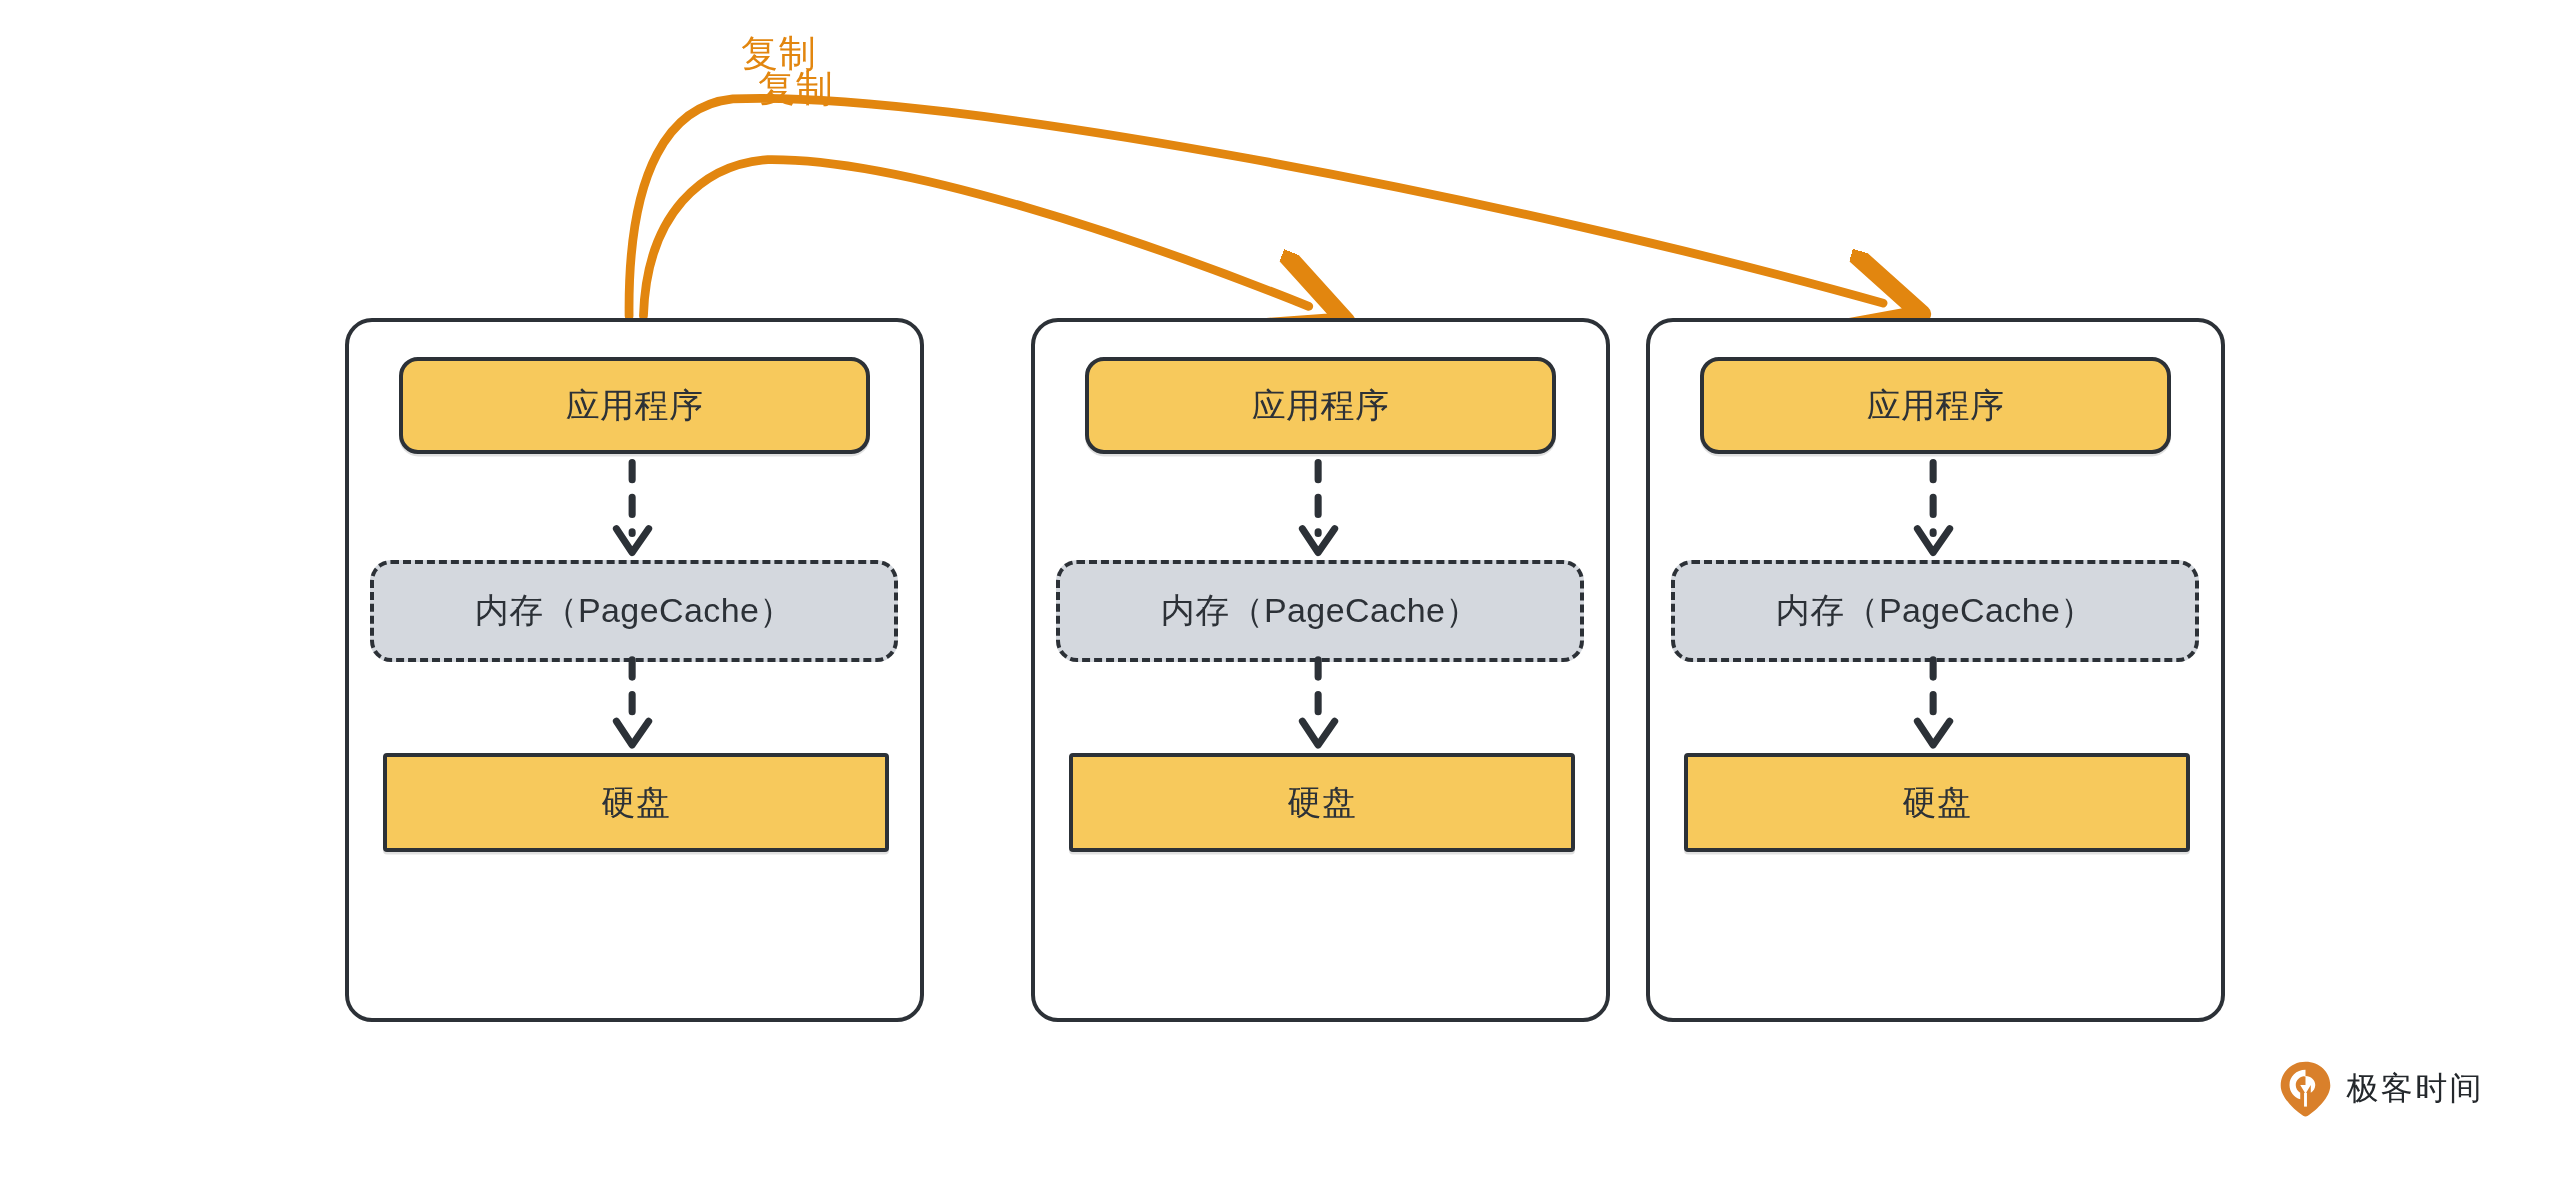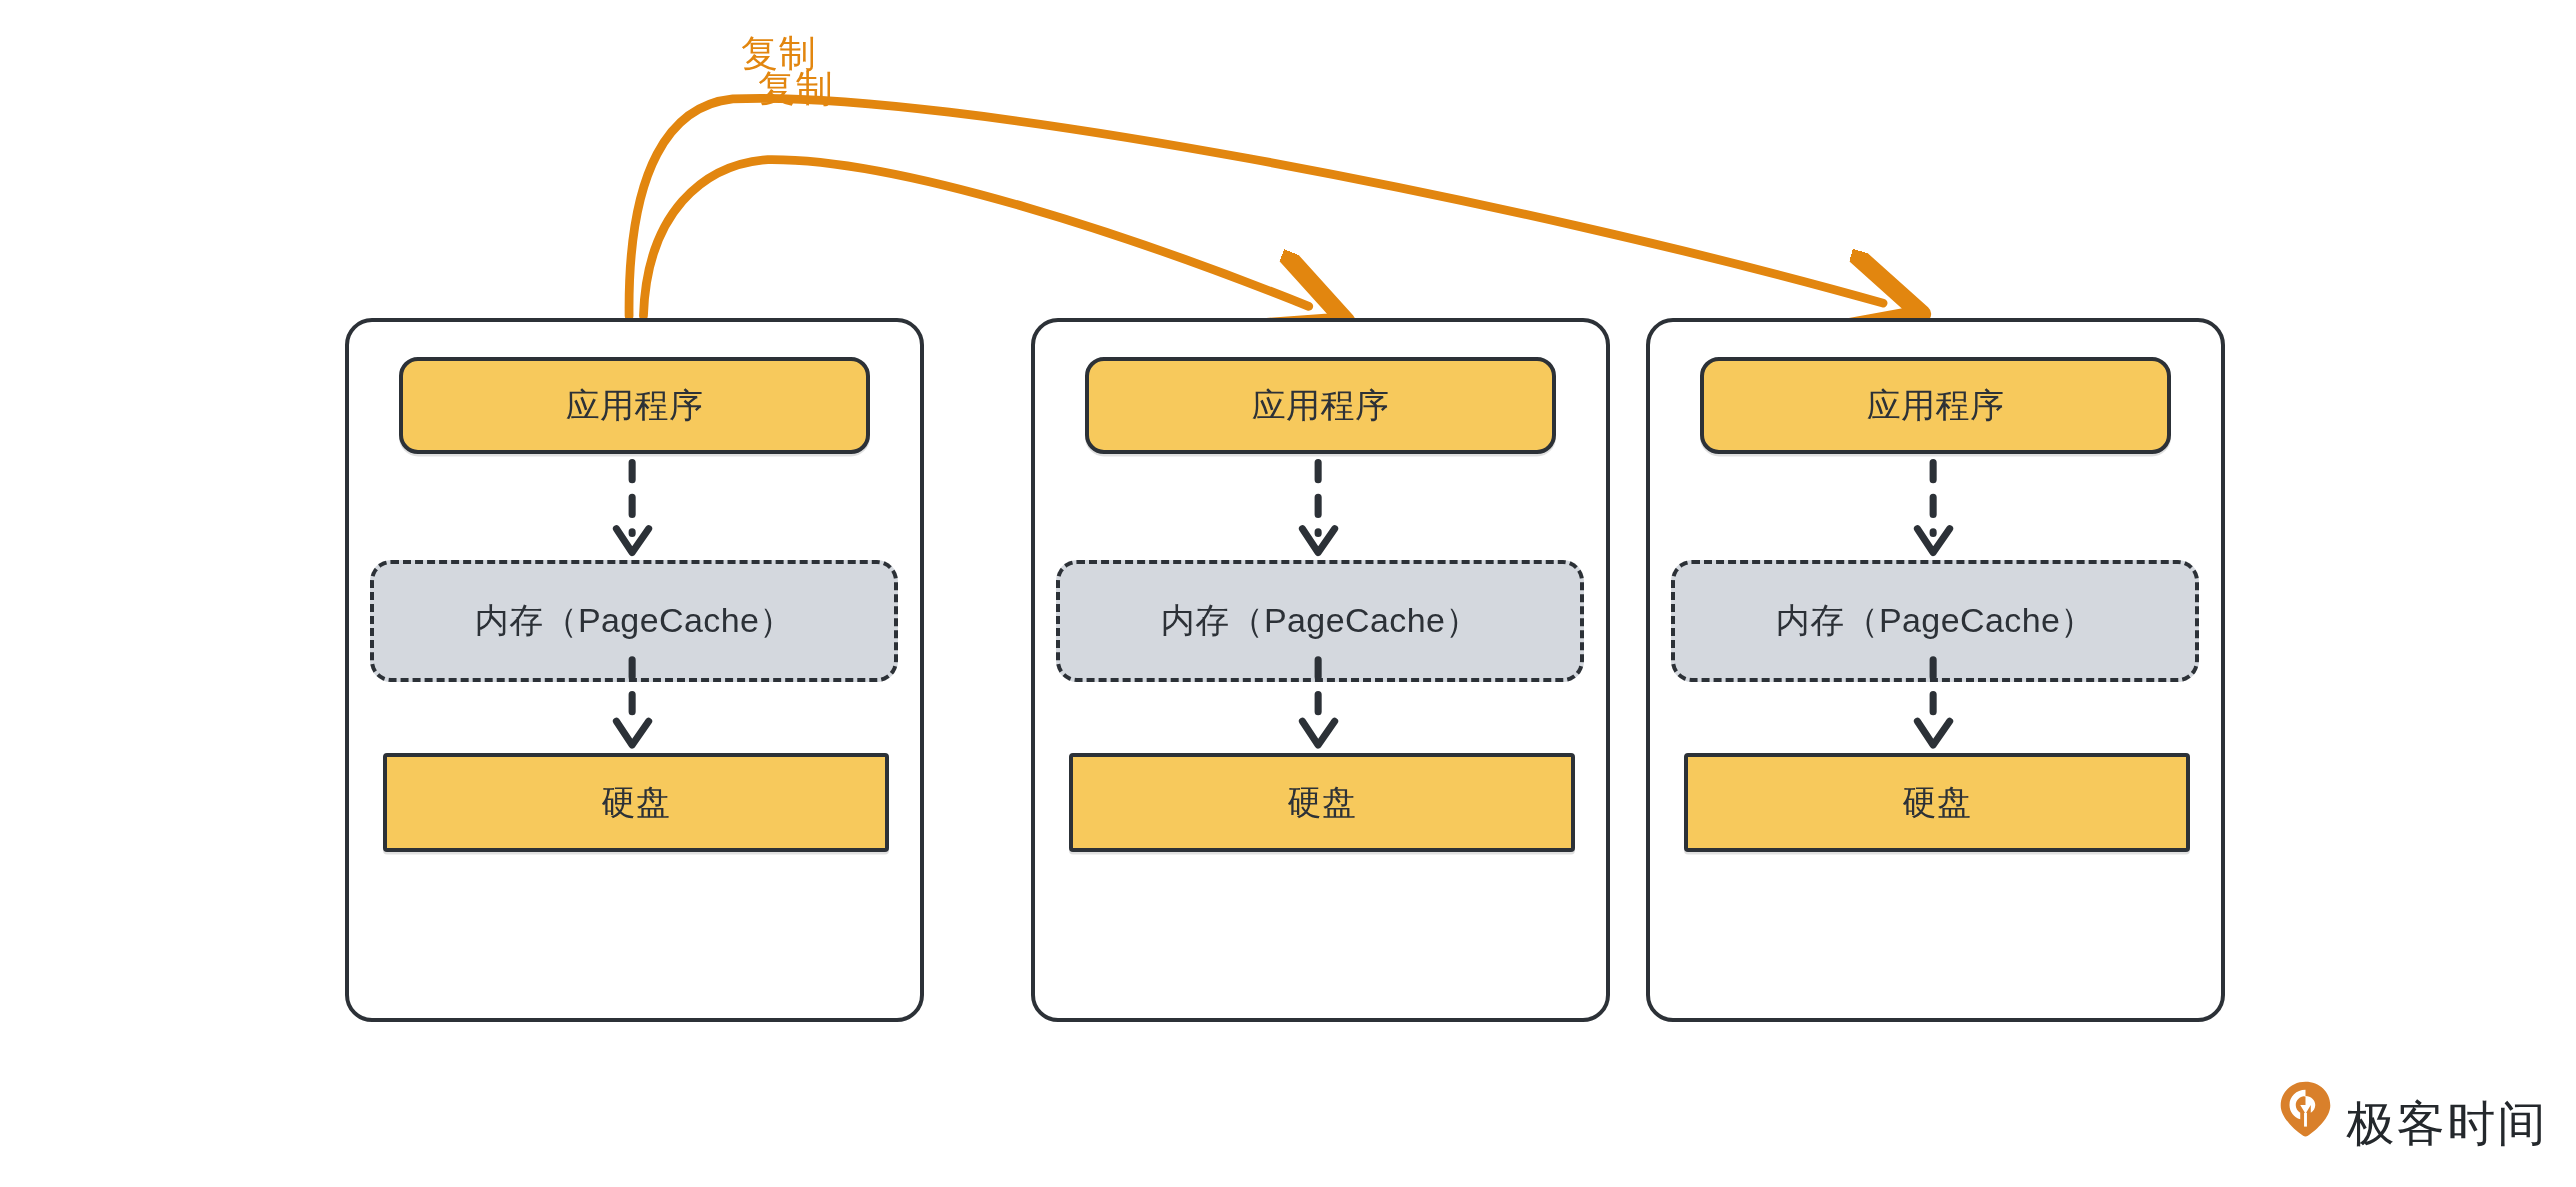--- a/index.html
+++ b/index.html
@@ -75,21 +75,21 @@
     background: #F7C95C;
     border: 4px solid #2C3137;
     border-radius: 19px;
     box-shadow: 0 2.4px 0 0 rgba(0,0,0,0.12);
   }
 
   .node-cache {
     left: 3.7%;
     width: 92.5%;
     top: 238px;
-    height: 122px;
+    height: 102px;
     background: #D4D8DE;
     border: 4px dashed #2C3137;
     border-radius: 21px;
   }
 
   .node-disk {
     left: 6.0%;
     width: 88.5%;
     top: 431px;
     height: 99px;
@@ -112,25 +112,24 @@
   #brand {
     position: absolute;
     left: 2279px;
     top: 1061px;
     display: flex;
     align-items: center;
     gap: 14.4px;
   }
   #brand-logo { width: 53px; height: 56px; display: block; }
   #brand-text {
-    font-size: 48px;
+    font-size: 32px;
     color: #24282C;
     letter-spacing: 2.4px;
     font-family: "Liberation Sans", "DejaVu Sans", sans-serif;
-    margin-top: 31px;
   }
 </style>
 </head>
 <body>
 
 <div id="stage">
 
   <svg id="arrow-layer" viewBox="0 0 3228 1488" width="2576" height="1187" xmlns="http://www.w3.org/2000/svg">
     <defs>
       <marker id="orange-head" markerWidth="14" markerHeight="14" refX="5" refY="5" orient="auto" markerUnits="strokeWidth">

